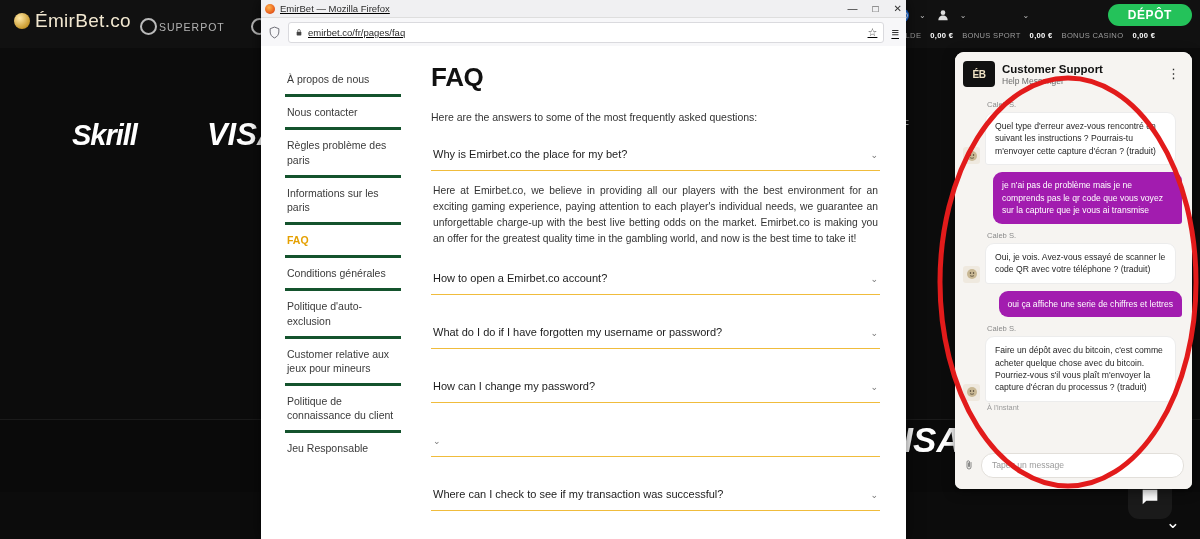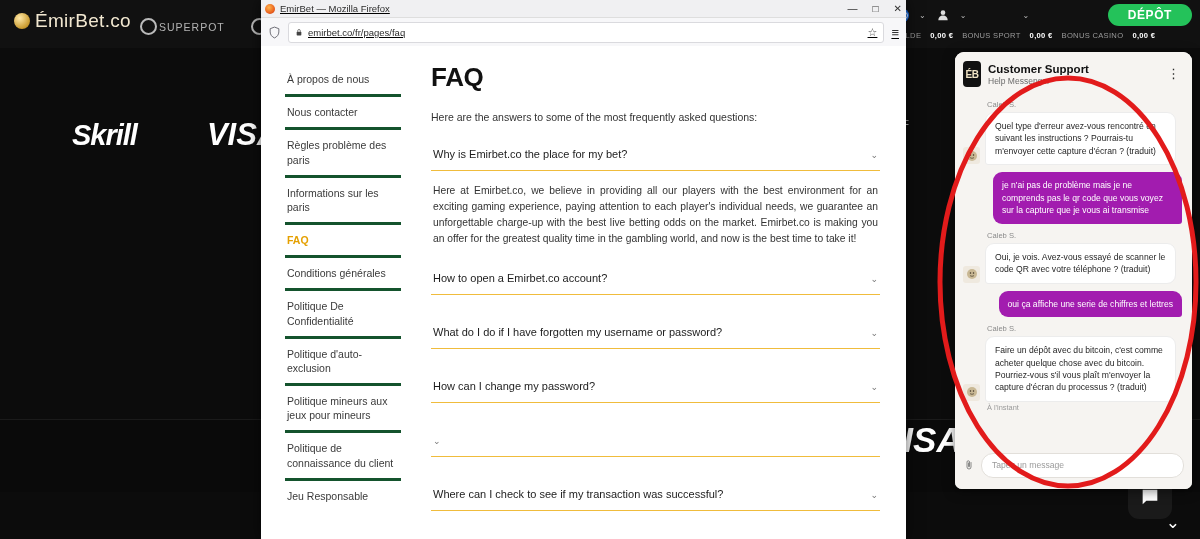--- a/index.html
+++ b/index.html
@@ -356,21 +356,21 @@
   .chat-header {
     height: 44px;
     background: #f6f4f1;
     display: flex;
     align-items: center;
     gap: 7px;
     padding: 0 8px;
     flex: none;
   }
   .chat-avatar {
-    width: 18px; height: 26px;
+    width: 32px; height: 26px;
     border-radius: 4px;
     background: #111;
     color: #f0e3c4;
     font-size: 10px;
     font-weight: bold;
     display: flex;
     align-items: center;
     justify-content: center;
     letter-spacing: -.5px;
     flex: none;
@@ -573,23 +573,22 @@
 
   <div class="ff-content">
 
     <div class="faq-sidebar">
       <div class="item">À propos de nous</div>
       <div class="item">Nous contacter</div>
       <div class="item">Règles problème des paris</div>
       <div class="item">Informations sur les paris</div>
       <div class="item active">FAQ</div>
       <div class="item">Conditions générales</div>
-      <div class="item">Politique De Confidentialité</div>
       <div class="item">Politique d'auto-exclusion</div>
-      <div class="item">Politique mineurs aux jeux pour mineurs</div>
+      <div class="item">Customer relative aux jeux pour mineurs</div>
       <div class="item">Politique de connaissance du client</div>
       <div class="item" style="border-bottom:none">Jeu Responsable</div>
     </div>
 
     <div class="faq-main">
       <h1 class="faq-title">FAQ</h1>
       <div class="faq-intro">Here are the answers to some of the most frequently asked questions:</div>
 
       <div class="faq-q">
         <span>Why is Emirbet.co the place for my bet?</span>

